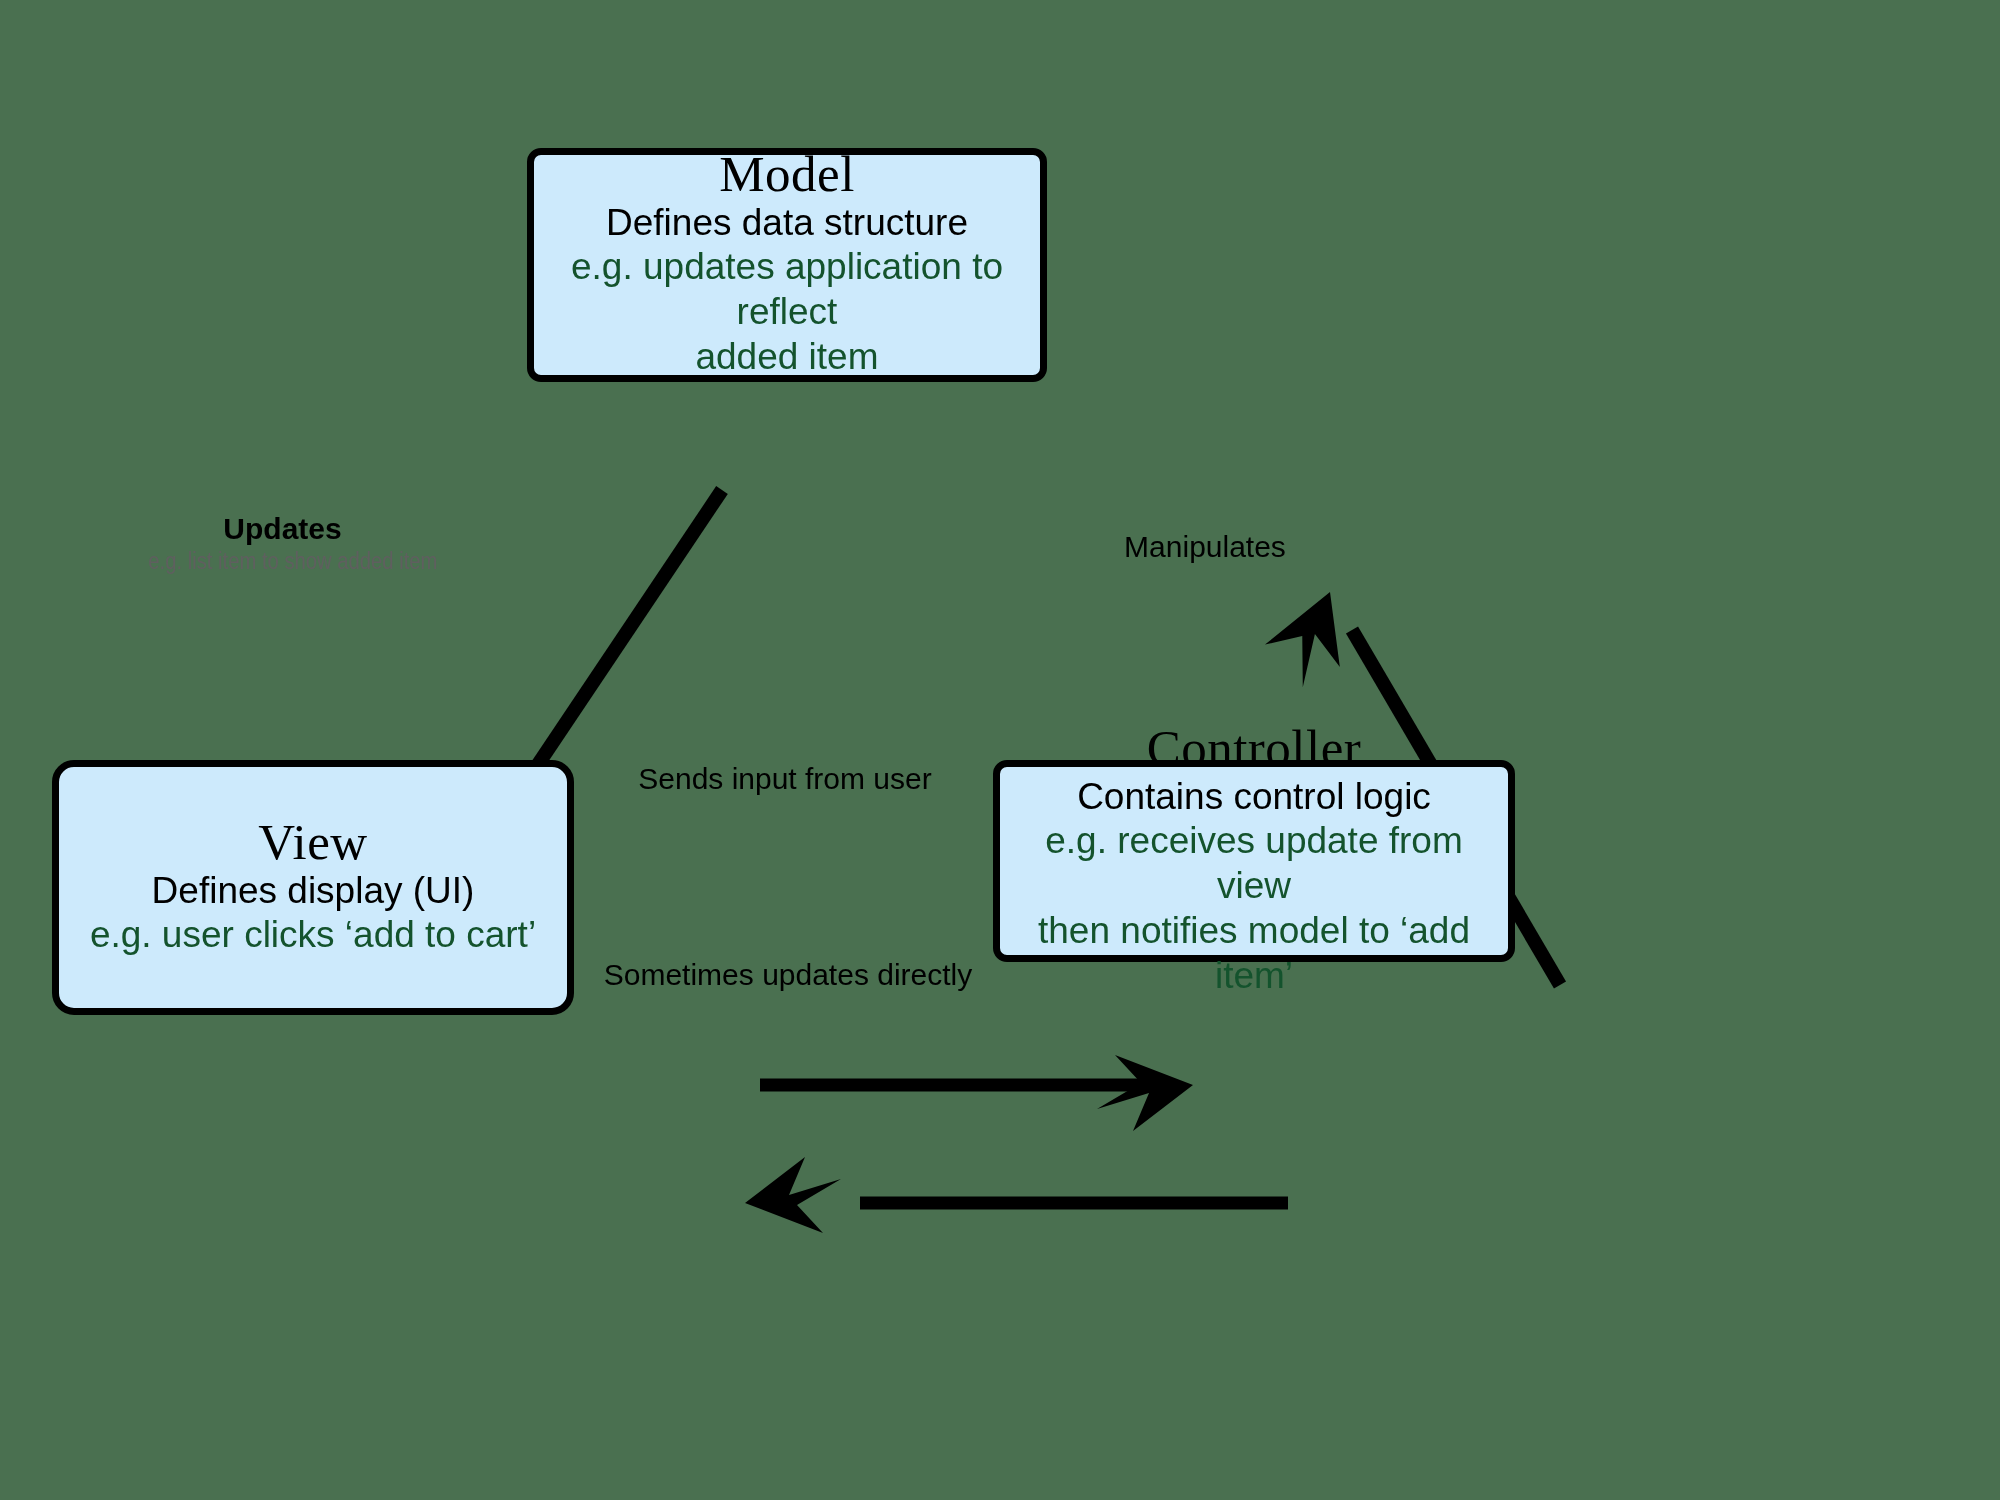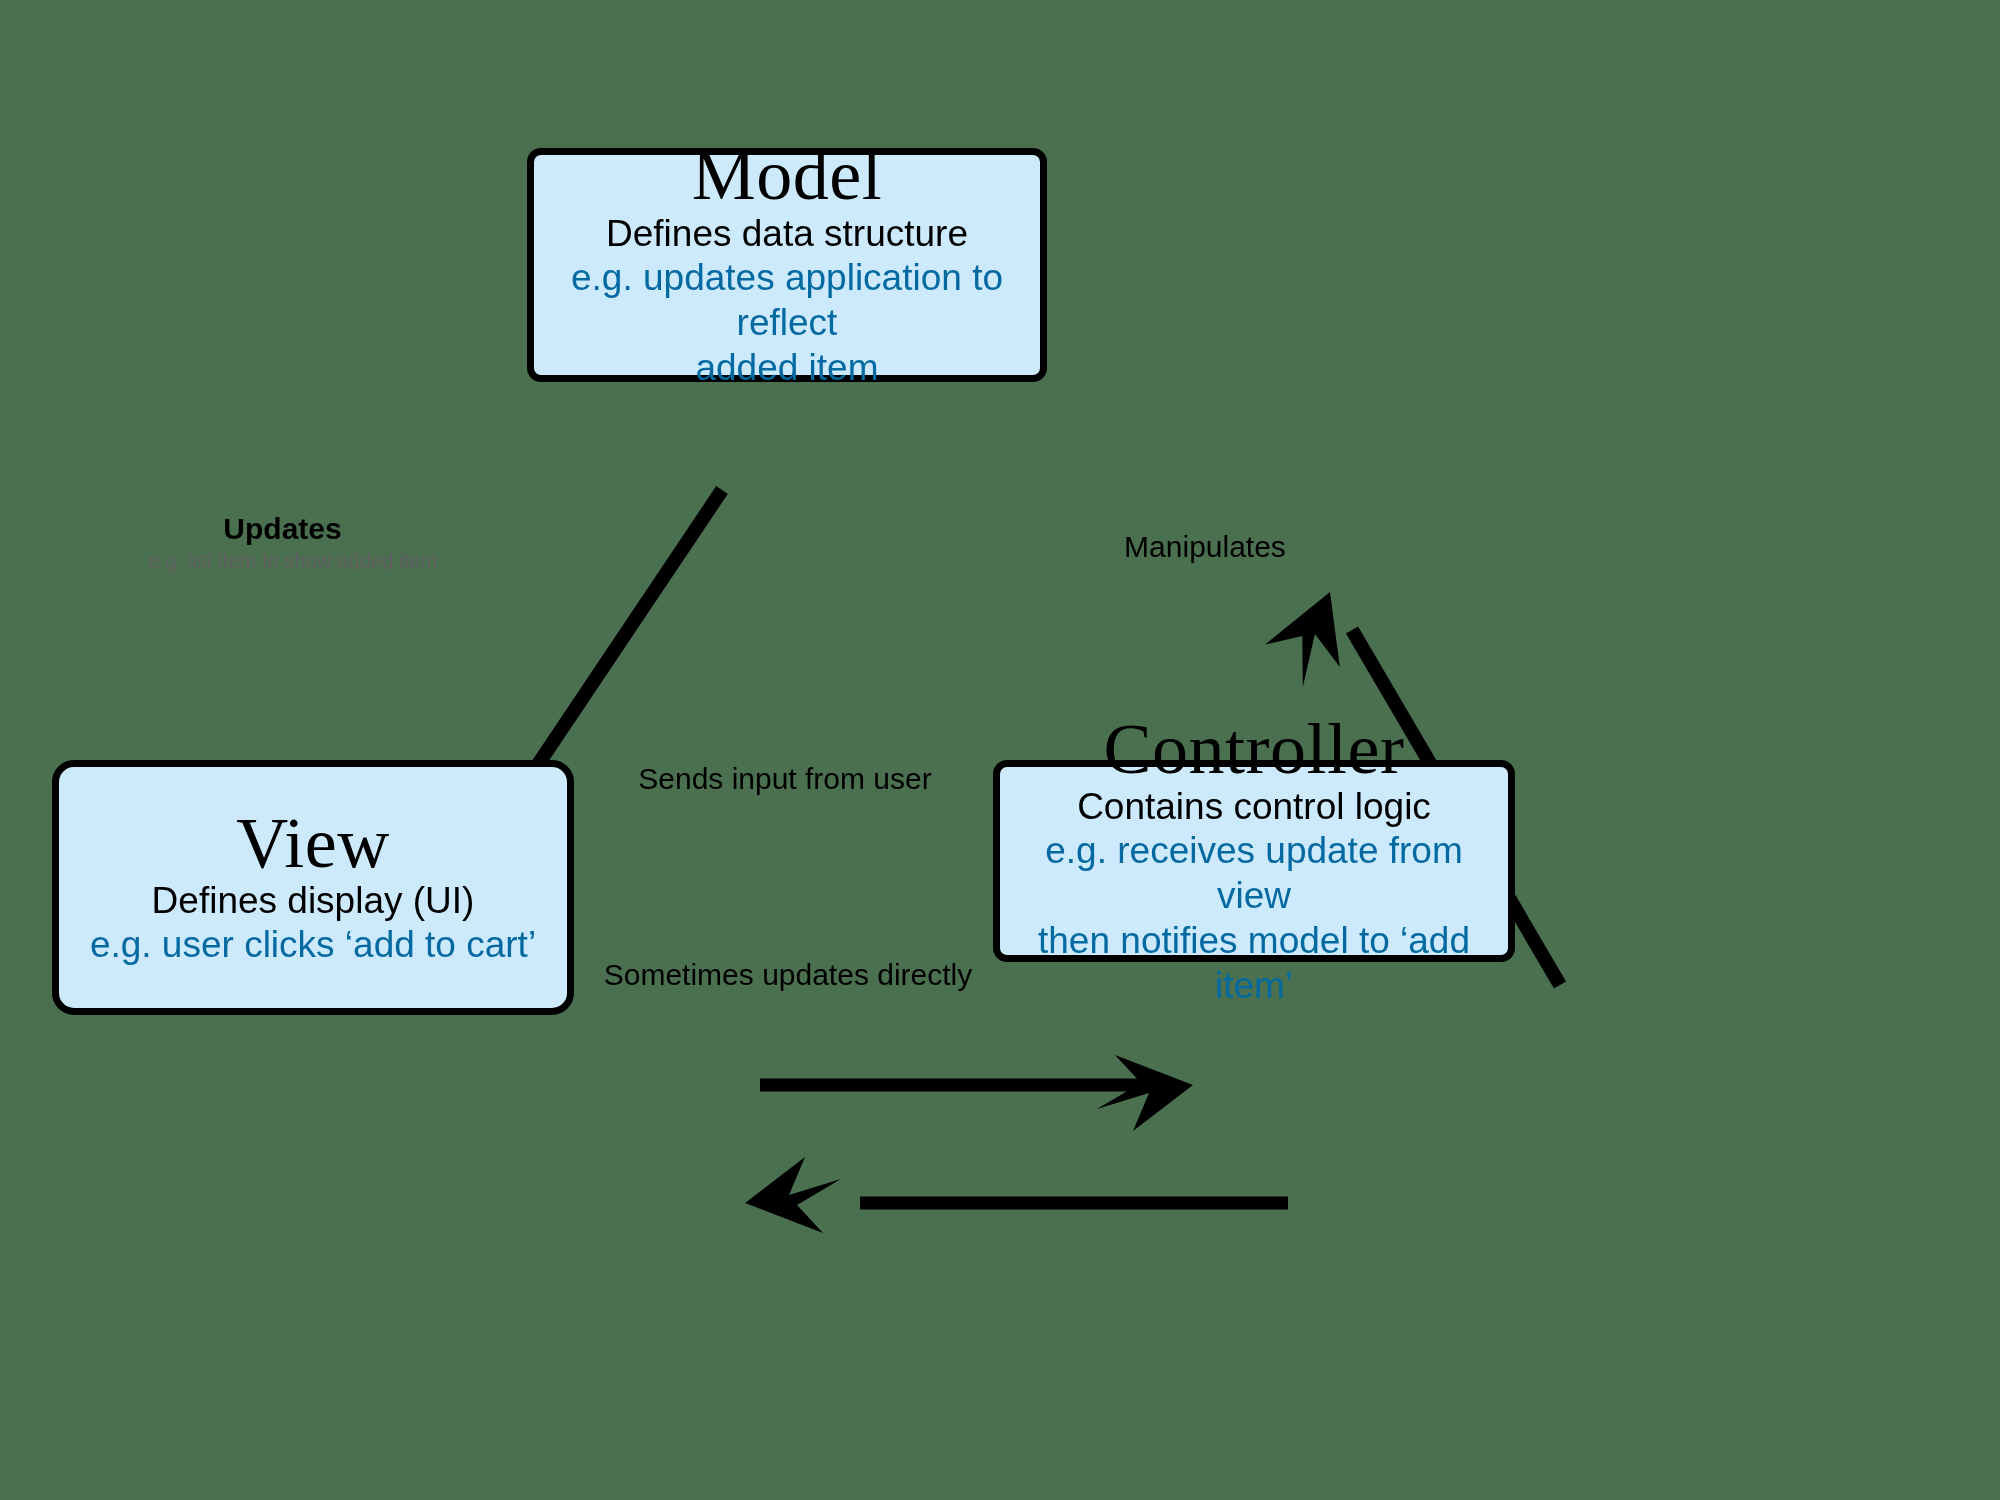--- a/index.html
+++ b/index.html
@@ -30,38 +30,38 @@
     border-radius: 14px;
     display: flex;
     flex-direction: column;
     align-items: center;
     justify-content: center;
     text-align: center;
     padding: 6px 14px;
   }
   .node-title {
     font-family: "Liberation Serif", serif;
-    font-size: 72px;
+    font-size: 51px;
     line-height: 0.98;
     color: #000000;
     letter-spacing: 0.5px;
     margin-bottom: 2px;
   }
   .node-sub {
     font-family: "Liberation Sans", sans-serif;
     font-size: 37px;
     line-height: 1.05;
     color: #000000;
     margin-top: 2px;
   }
   .node-example {
     font-family: "Liberation Sans", sans-serif;
     font-size: 37px;
     line-height: 1.22;
-    color: #0369a1;
+    color: #14532d;
     margin-top: 1px;
     white-space: pre-line;
   }
 
   
   #node-model      { left: 527px;  top: 148px;  width: 520px;  height: 234px; }
   #node-view       { left: 52px;   top: 760px;  width: 522px;  height: 255px; border-radius: 22px; }
   #node-controller { left: 993px;  top: 760px;  width: 522px;  height: 202px; }
 
   

